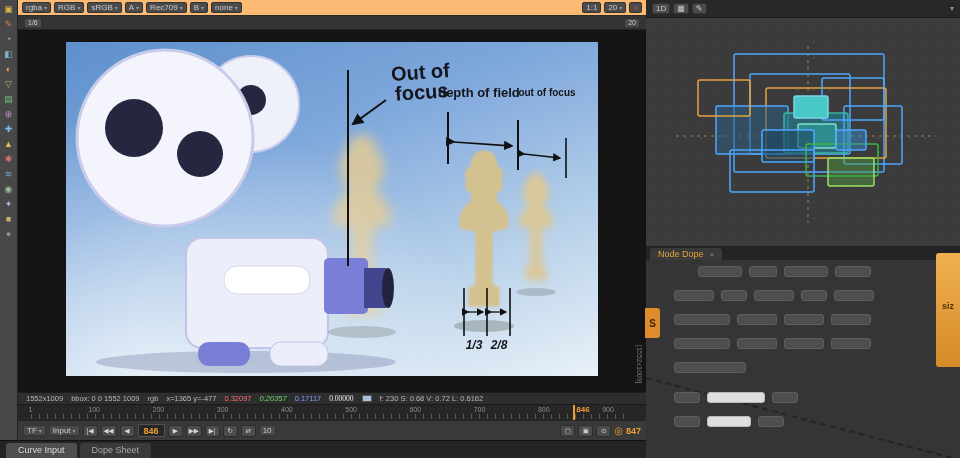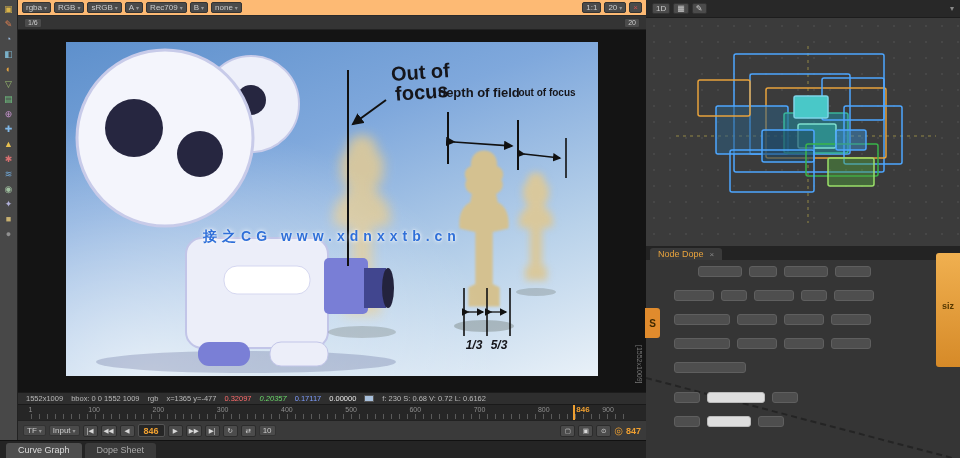--- a/index.html
+++ b/index.html
@@ -48,21 +48,21 @@
   #ann-13 { left:396px; top:296px; width:24px; font-size:12px; font-style:italic; }
   #ann-23 { left:421px; top:296px; width:24px; font-size:12px; font-style:italic; }
   #wm { position:absolute; left:0; top:186px; width:100%; text-align:center; z-index:5;
     font-size:14px; letter-spacing:5px; font-weight:bold; color:#2f6fd8;
     text-shadow:0 0 2px #fff, 0 0 5px #fff; }
   #res-label { position:absolute; right:3px; bottom:8px; writing-mode:vertical-rl; font-size:7px; color:#777; }
 
   #status-bar { position:absolute; left:0; top:392px; width:628px; height:12px; background:#2e2e2e;
     display:flex; align-items:center; gap:8px; padding:0 8px; font-size:7.5px; color:#b8b8b8;
     white-space:nowrap; border-top:1px solid #1c1c1c; }
-  .vr{color:#ff6b6b;} .vg{color:#6bdc6b;font-style:italic;} .vb{color:#7e9dff;} .va{color:#e8e8e8;}
+  .vr{color:#ff6b6b;} .vg{color:#6bdc6b;font-style:italic;} .vb{color:#7e9dff;} .va{color:#e8e8e8;font-family:Liberation Serif, serif;}
   #swatch { width:10px; height:7px; border:1px solid #555; display:inline-block; }
 
   #timeline { position:absolute; left:0; top:404px; width:628px; height:16px; background:#262626; border-top:1px solid #1a1a1a; }
   #tick-strip { position:absolute; left:2%; right:3%; bottom:1px; height:5px;
     background:repeating-linear-gradient(90deg,#5a5a5a 0 1px,transparent 1px 8px); }
   .tick-label { position:absolute; top:1px; font-size:7px; color:#8f8f8f; transform:translateX(-50%); }
   #playhead { position:absolute; top:0; bottom:0; width:2px; background:#f0a030; }
   #playhead-label { position:absolute; top:0px; left:3px; font-size:8px; color:#f0a030; font-weight:bold; }
 
   #transport { position:absolute; left:0; top:420px; width:628px; height:20px; background:#3a3a3a;
@@ -201,22 +201,21 @@
         <line x1="421" y1="246" x2="421" y2="294" stroke="#111" stroke-width="1.6"></line>
         <line x1="444" y1="246" x2="444" y2="294" stroke="#111" stroke-width="1.6"></line>
         <line x1="402" y1="270" x2="417" y2="270" stroke="#111" stroke-width="1.3" marker-start="url(#ah)" marker-end="url(#ah)"></line>
         <line x1="425" y1="270" x2="440" y2="270" stroke="#111" stroke-width="1.3" marker-start="url(#ah)" marker-end="url(#ah)"></line>
       </svg>
 
       <div class="ann" id="ann-left">Out of focus</div>
       <div class="ann" id="ann-mid">depth of field</div>
       <div class="ann" id="ann-right">out of focus</div>
       <div class="ann" id="ann-13">1/3</div>
-      <div class="ann" id="ann-23">5/3</div>
-      <div id="wm">接之CG www.xdnxxtb.cn</div>
+      <div class="ann" id="ann-23">2/8</div>
     </div>
     <div id="res-label">[1552x1009]</div>
   </div>
 
   <div id="status-bar">
     <span>1552x1009</span>
     <span>bbox: 0 0 1552 1009</span>
     <span>rgb</span>
     <span>x=1365 y=-477</span>
     <span class="vr">0.32097</span>
@@ -262,21 +261,21 @@
       <span class="spacer"></span>
       <span class="tbtn">▢</span>
       <span class="tbtn">▣</span>
       <span class="tbtn">⊙</span>
       <span class="target">◎</span>
       <span class="orange-num">847</span>
     </div>
 </section>
 
 <div id="bottom-tabs">
-    <div class="tab active">Curve Graph</div>
+    <div class="tab active">Curve Input</div>
     <div class="tab">Dope Sheet</div>
   </div>
 
 <section id="right-panel">
   <div id="right-toolbar">
     <span class="chip">1D</span>
       <span class="chip">▦</span>
       <span class="chip">✎</span>
       <span id="rt-caret">▾</span>
   </div>

